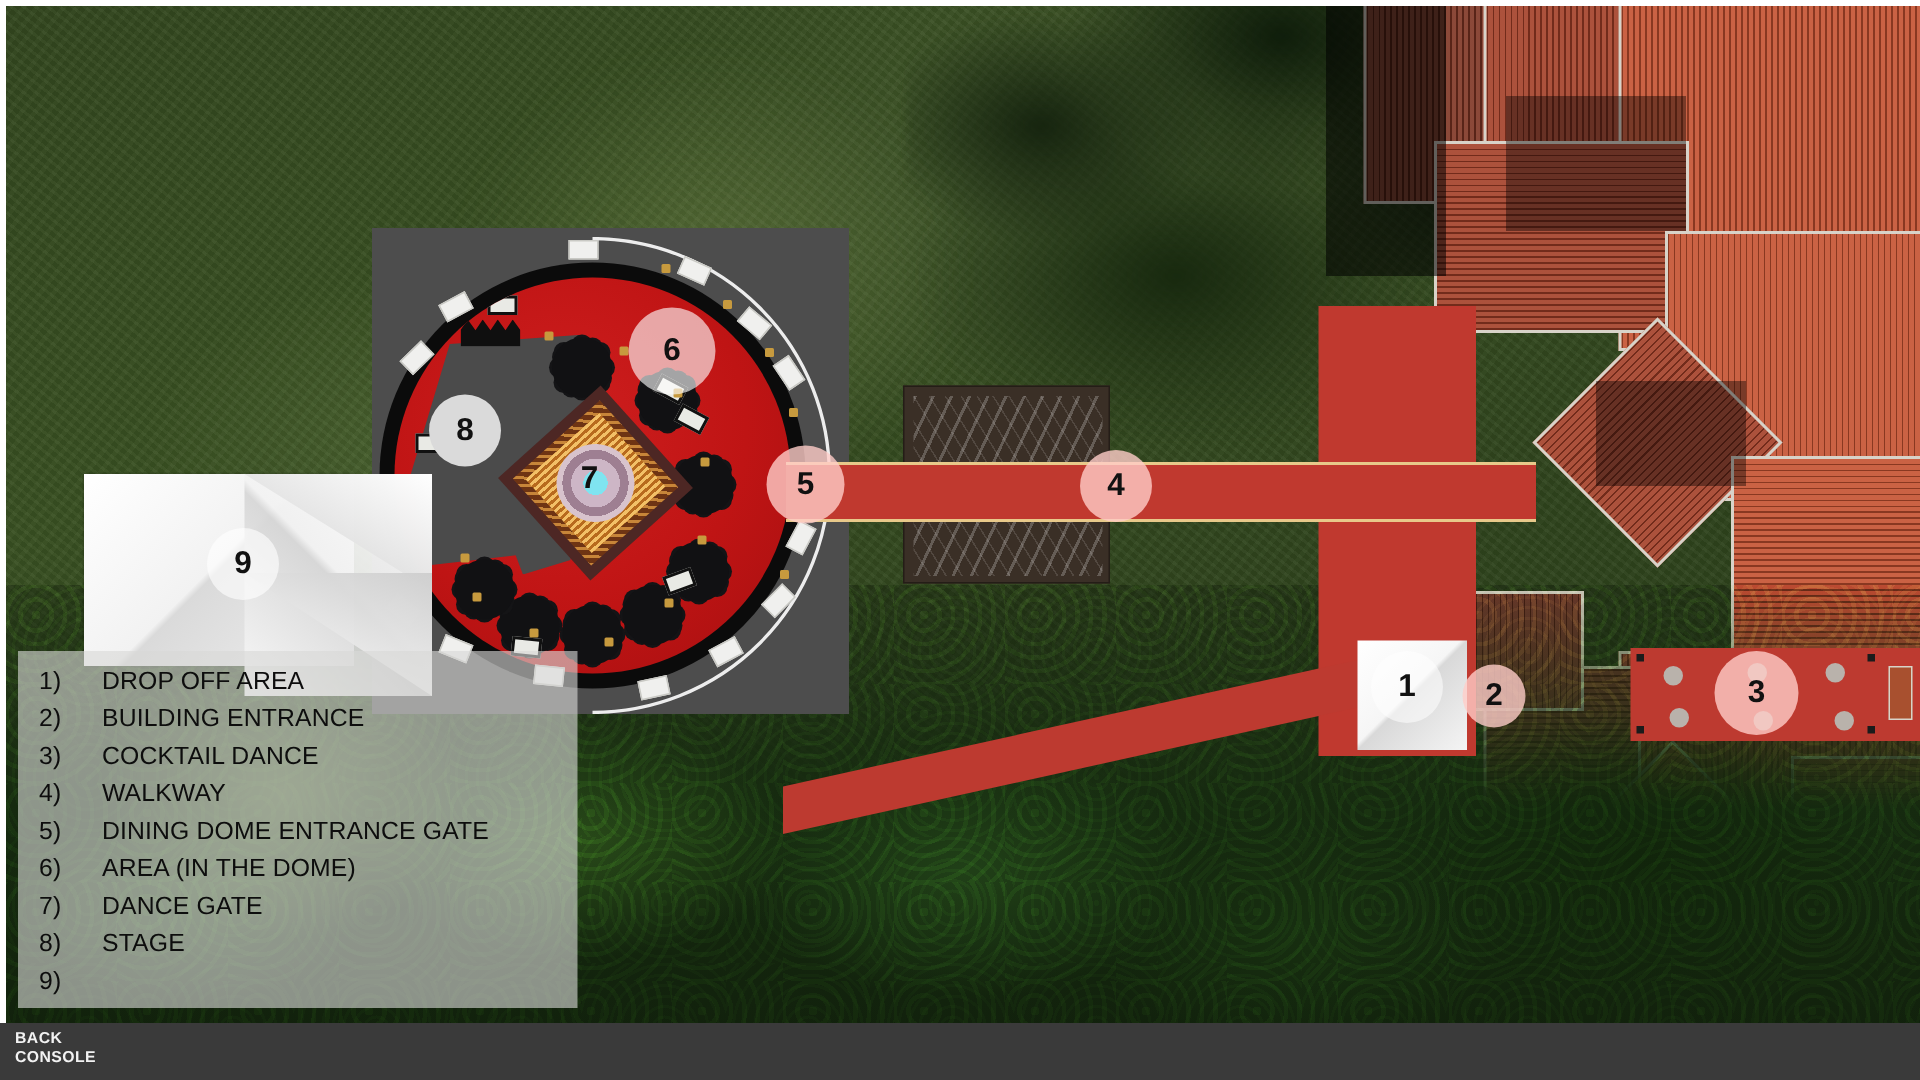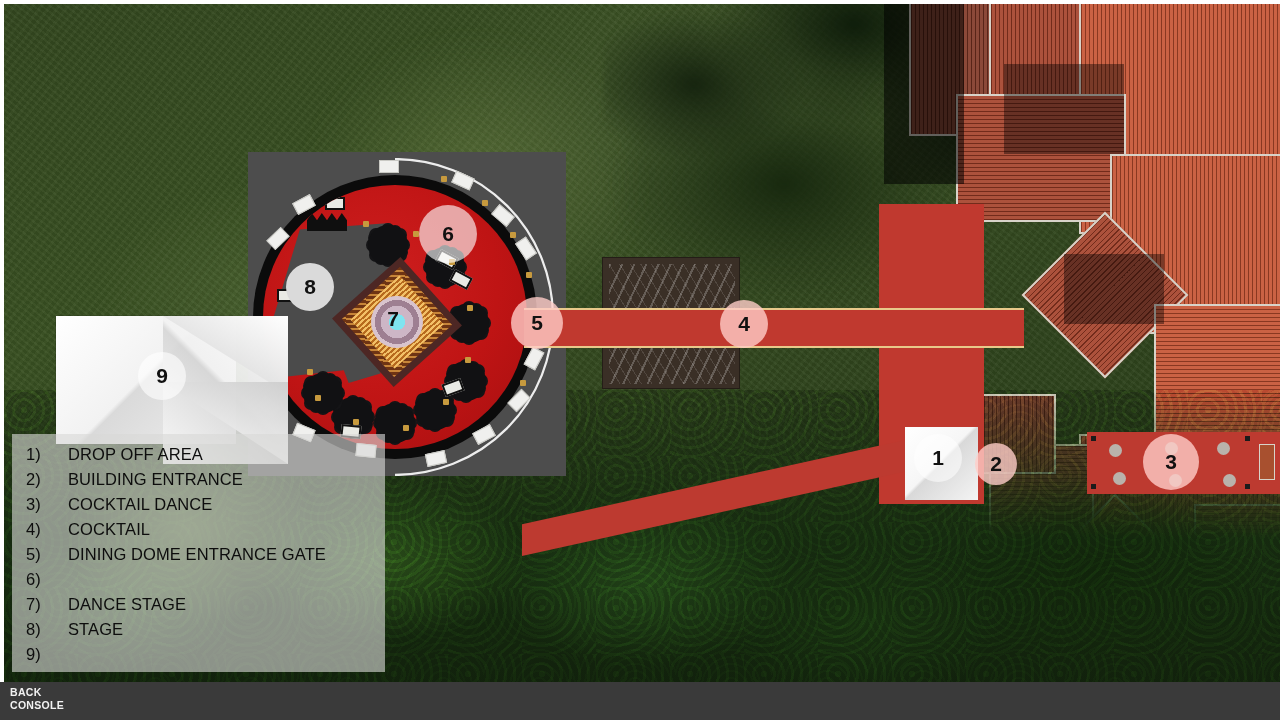--- a/index.html
+++ b/index.html
@@ -435,32 +435,33 @@
     <div class="legend-row">
       <span class="legend-num">2)</span>
       <span class="legend-label">BUILDING ENTRANCE</span>
     </div>
     <div class="legend-row">
       <span class="legend-num">3)</span>
       <span class="legend-label">COCKTAIL DANCE</span>
     </div>
     <div class="legend-row">
       <span class="legend-num">4)</span>
-      <span class="legend-label">COCKTAIL</span>
+      <span class="legend-label">WALKWAY</span>
     </div>
     <div class="legend-row">
       <span class="legend-num">5)</span>
       <span class="legend-label">DINING DOME ENTRANCE GATE</span>
     </div>
     <div class="legend-row">
       <span class="legend-num">6)</span>
+      <span class="legend-label">AREA (IN THE DOME)</span>
     </div>
     <div class="legend-row">
       <span class="legend-num">7)</span>
-      <span class="legend-label">DANCE STAGE</span>
+      <span class="legend-label">DANCE GATE</span>
     </div>
     <div class="legend-row">
       <span class="legend-num">8)</span>
       <span class="legend-label">STAGE</span>
     </div>
     <div class="legend-row">
       <span class="legend-num">9)</span>
     </div>
   </div>
 

